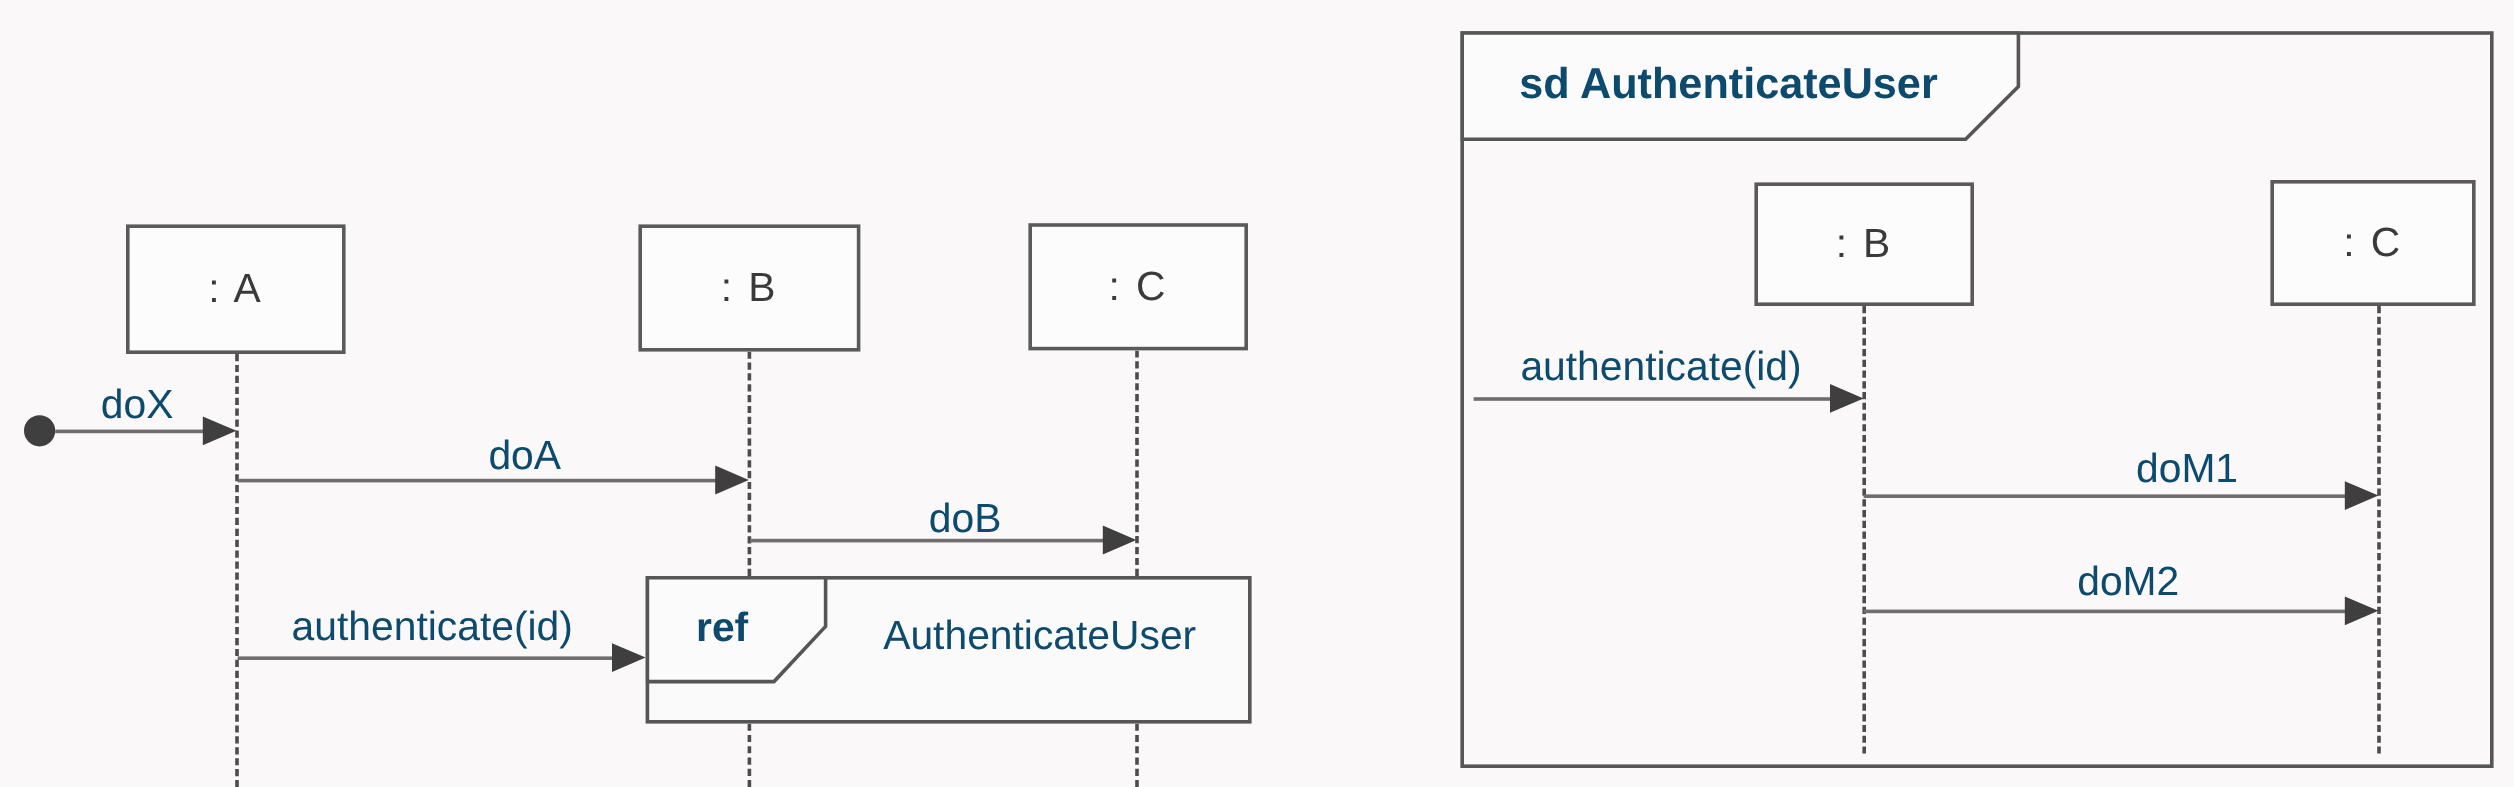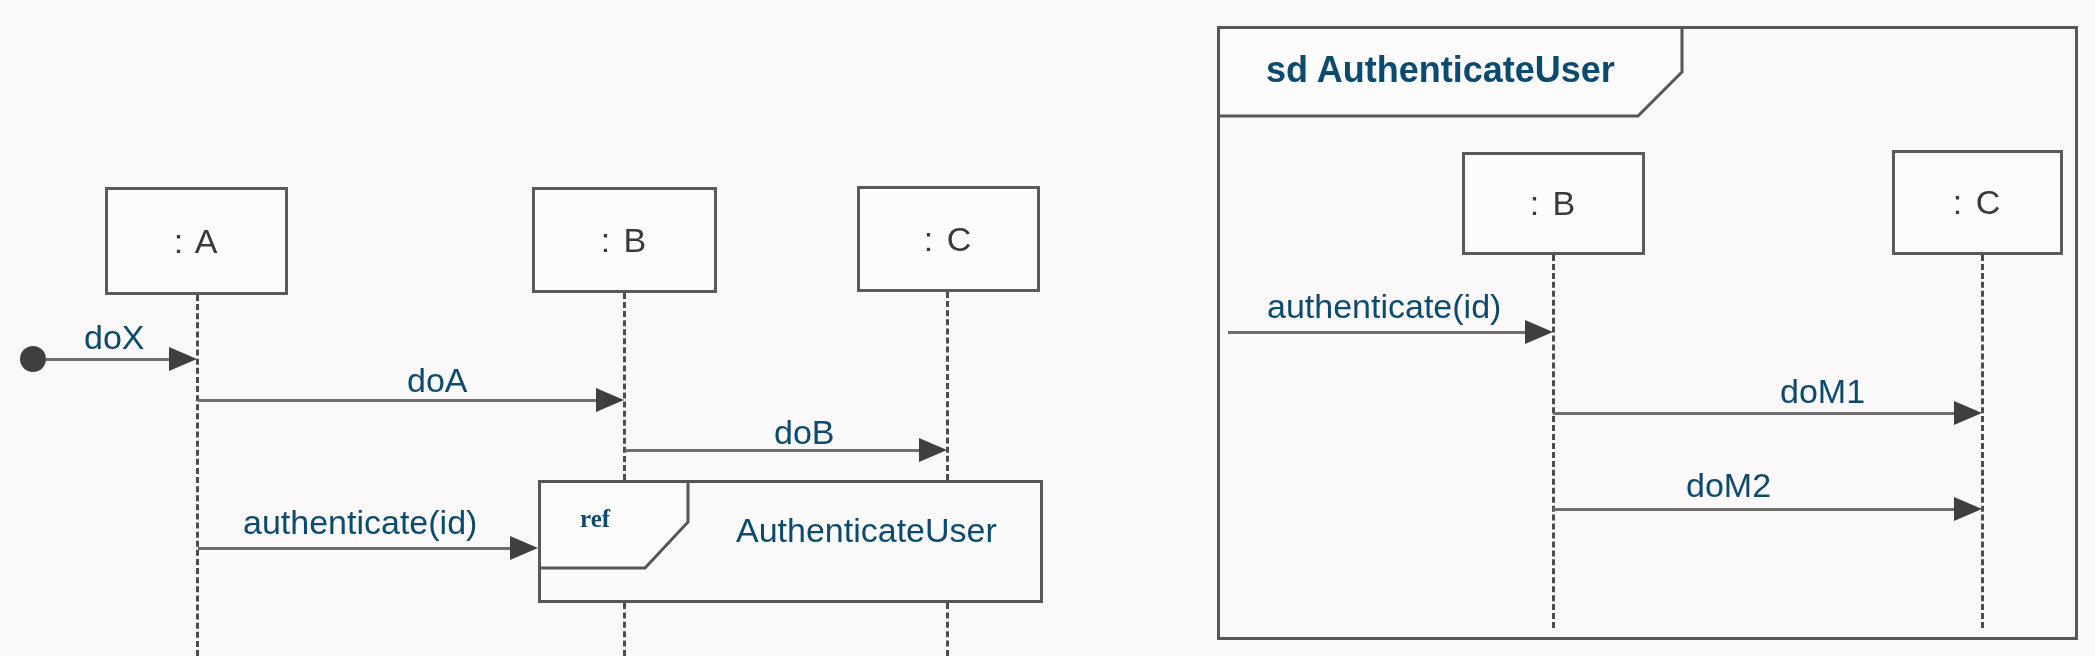--- a/index.html
+++ b/index.html
@@ -90,21 +90,21 @@
     <div class="msg" style="left:198px;top:535px;width:340px;">
       <div class="line"></div>
       <div class="head"></div>
     </div>
     <div class="lbl" style="left:243px;top:505px;">authenticate(id)</div>
 
     <div class="frame" style="left:538px;top:480px;width:505px;height:123px;"></div>
     <svg class="pentagon-svg" style="left:538px;top:480px;" width="155" height="91" viewBox="0 0 155 91">
       <polygon points="1.5,1.5 150,1.5 150,42 107,88 1.5,88"></polygon>
     </svg>
-    <div class="lbl bold" style="left:580px;top:506px;font-size:25px;font-family:Liberation Serif, serif;">ref</div>
+    <div class="lbl bold" style="left:580px;top:506px;font-size:34px;">ref</div>
     <div class="lbl" style="left:736px;top:513px;">AuthenticateUser</div>
 
   </section>
 
   <section>
 
     <div class="frame" style="left:1217px;top:26px;width:861px;height:614px;background:transparent;"></div>
     <svg class="pentagon-svg" style="left:1217px;top:26px;" width="468" height="93" viewBox="0 0 468 93">
       <polygon points="1.5,1.5 465,1.5 465,46 421,90 1.5,90"></polygon>
     </svg>
@@ -129,17 +129,17 @@
     <div class="msg" style="left:1553px;top:400px;width:429px;">
       <div class="line"></div>
       <div class="head"></div>
     </div>
     <div class="lbl" style="left:1780px;top:374px;">doM1</div>
 
     <div class="msg" style="left:1553px;top:496px;width:429px;">
       <div class="line"></div>
       <div class="head"></div>
     </div>
-    <div class="lbl" style="left:1686px;top:468px;">doM2</div>
+    <div class="lbl" style="left:1731px;top:468px;">doM2</div>
 
   </section>
 
 </div>
 
 </body></html>

